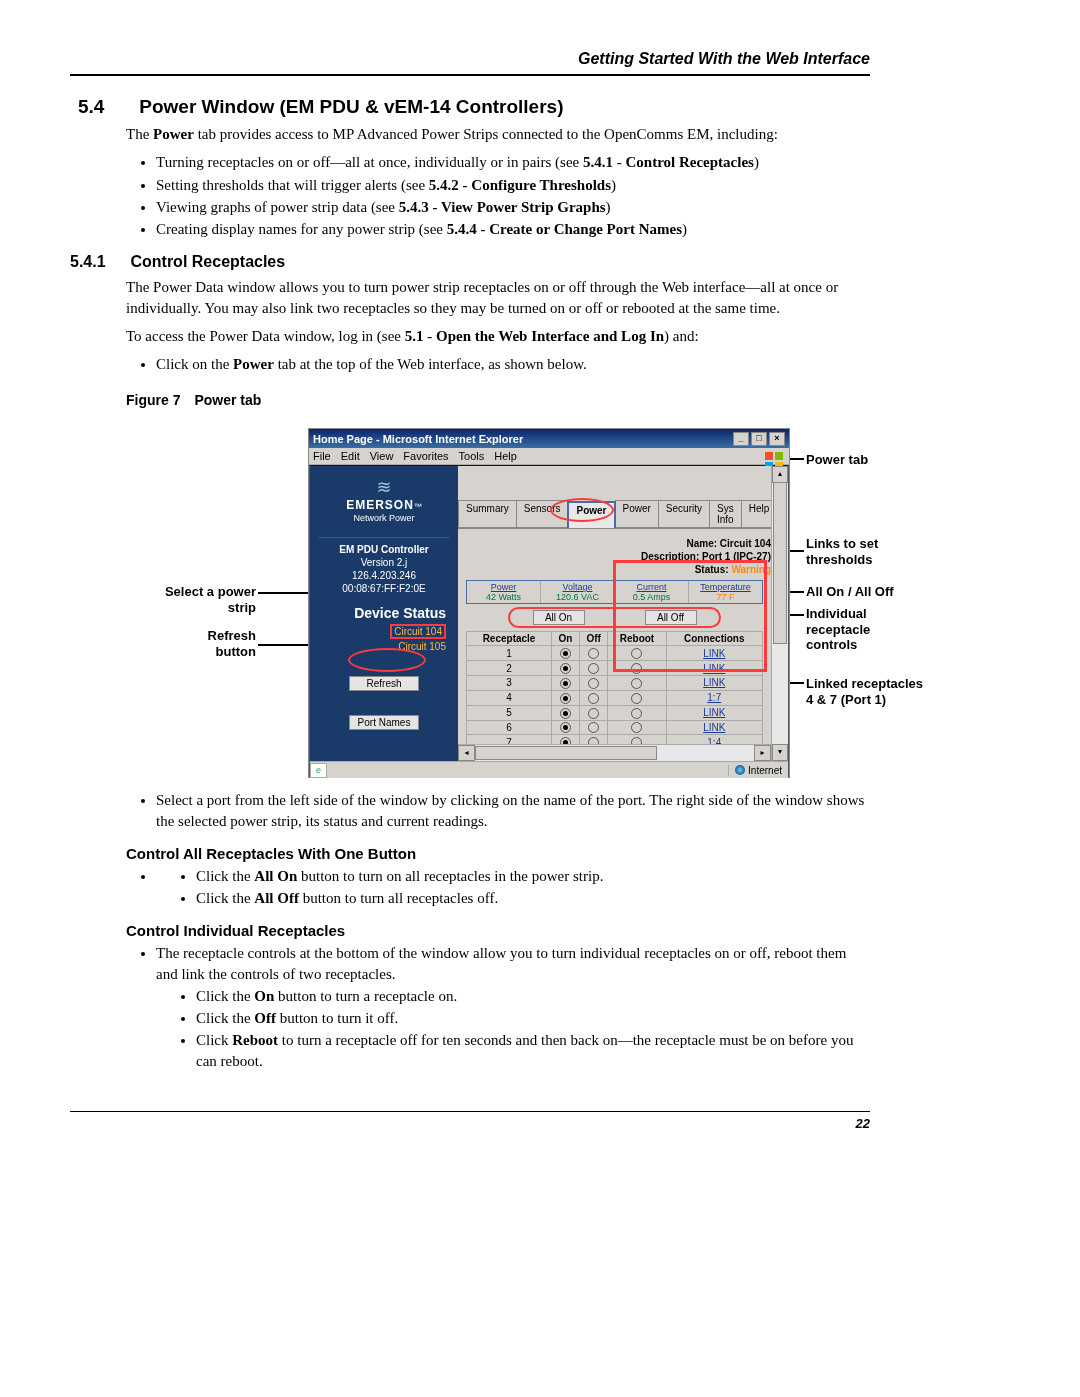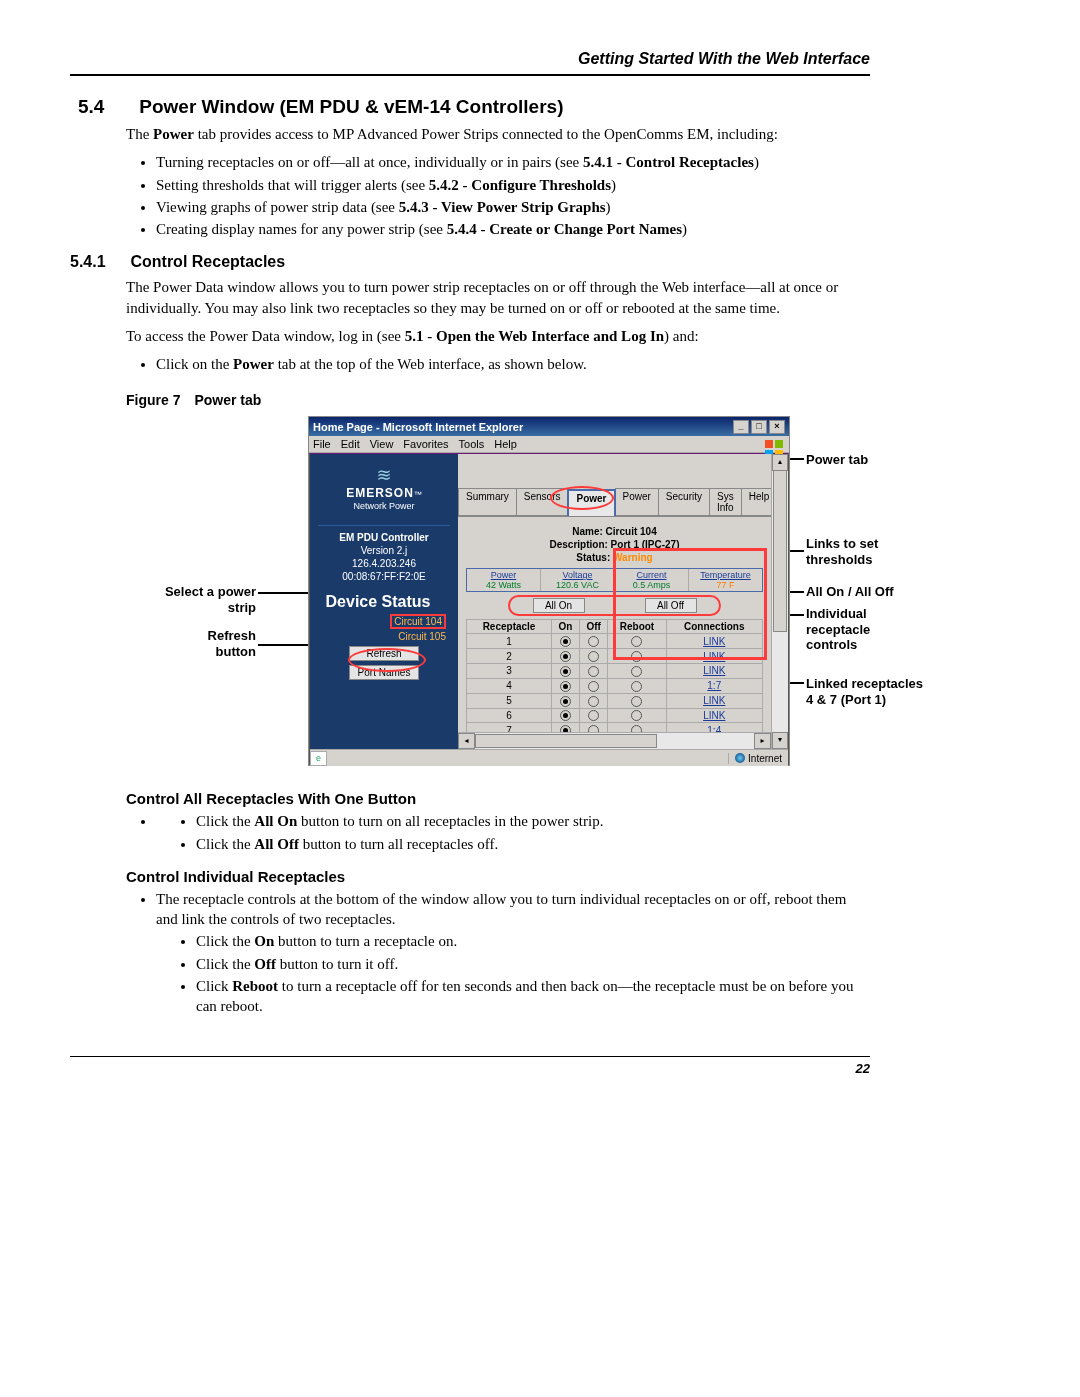--- a/index.html
+++ b/index.html
@@ -91,24 +91,24 @@
   .annot {
     position: absolute;
     font-family: Arial, sans-serif;
     font-weight: bold;
     font-size: 13px;
     line-height: 1.2;
   }
   .browser {
     position: absolute;
     left: 172px;
-    top: 0;
+    top: 12px;
     width: 480px;
     height: 348px;
-    background: #701a75;
+    background: #0f172a;
     border: 1px solid #888;
     box-shadow: 0 0 0 1px #555 inset;
   }
   .titlebar {
     background: linear-gradient(#0a246a, #3a6ea5);
     color: #fff;
     font-family: Tahoma, Arial, sans-serif;
     font-size: 11px;
     font-weight: bold;
     padding: 2px 4px;
@@ -285,41 +285,42 @@
   }
   .ctrl-box {
     margin: 10px 8px 6px 8px;
     border-top: 1px solid #2a5a9a;
     padding-top: 5px;
   }
   .ctrl-box div {
     line-height: 1.3;
   }
   .dev-list-hdr {
+    text-align: right;
     font-weight: bold;
     padding: 4px 12px 2px 0;
-    font-size: 16px;
+    font-size: 14px;
   }
   .dev-list {
     text-align: right;
     padding-right: 12px;
   }
   .dev-list .sel {
     border: 2px solid #ff3a3a;
     display: inline-block;
     padding: 0 2px;
     color: #ffb84a;
   }
   .dev-list .item {
     color: #ffb84a;
     margin: 1px 0;
   }
   .side-btn {
     display: block;
-    margin: 4px auto;
+    margin: 24px auto;
     width: 70px;
     background: #e4e4e4;
     color: #000;
     border: 1px solid #888;
     font-family: Tahoma, Arial, sans-serif;
     font-size: 10px;
     padding: 1px 0;
   }
   .refresh-circle {
     position: absolute;
@@ -364,21 +365,21 @@
     position: absolute;
     border: 2px solid #ff3a3a;
     border-radius: 50%;
     width: 60px;
     height: 20px;
     left: 92px;
     top: 32px;
     pointer-events: none;
   }
   .info-block {
-    text-align: center;
+    text-align: right;
     margin: 8px 0 4px 0;
     line-height: 1.3;
   }
   .info-block .row b { font-weight: bold; }
   .info-block .warn { color: #ff8a00; font-weight: bold; }
   .readings {
     display: flex;
     margin: 4px 8px;
     border: 1px solid #4a6aaa;
   }
@@ -717,20 +718,23 @@
             <span class="globe"></span>
             <span>Internet</span>
           </span>
         </div>
       </div>
     </div>
 
     <div class="refresh-circle"></div>
   </div>
 
+  <ul class="bullets" style="margin-top:14px;">
+    <li>Select a port from the left side of the window by clicking on the name of the port. The right side of the window shows the selected power strip, its status and current readings.</li>
+  </ul>
 
   <div class="sub-heading">Control All Receptacles With One Button</div>
   <ul class="bullets">
     <li>
       <ul class="sub">
         <li><span>Click the </span><b>All On</b><span> button to turn on all receptacles in the power strip.</span></li>
         <li><span>Click the </span><b>All Off</b><span> button to turn all receptacles off.</span></li>
       </ul>
     </li>
   </ul>

